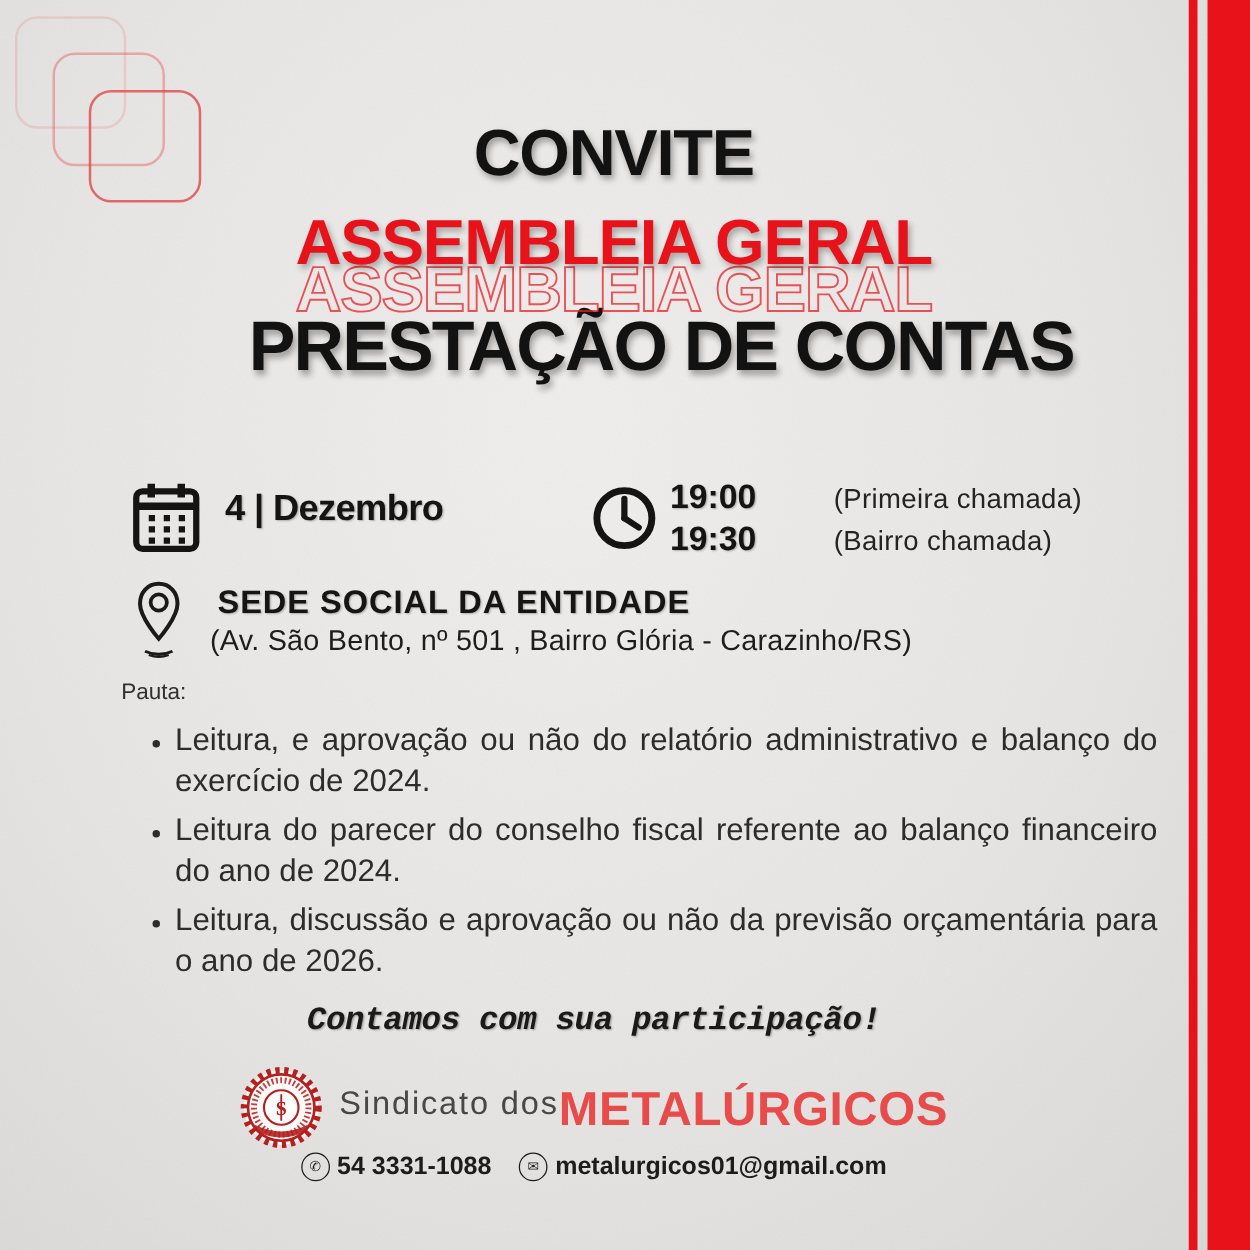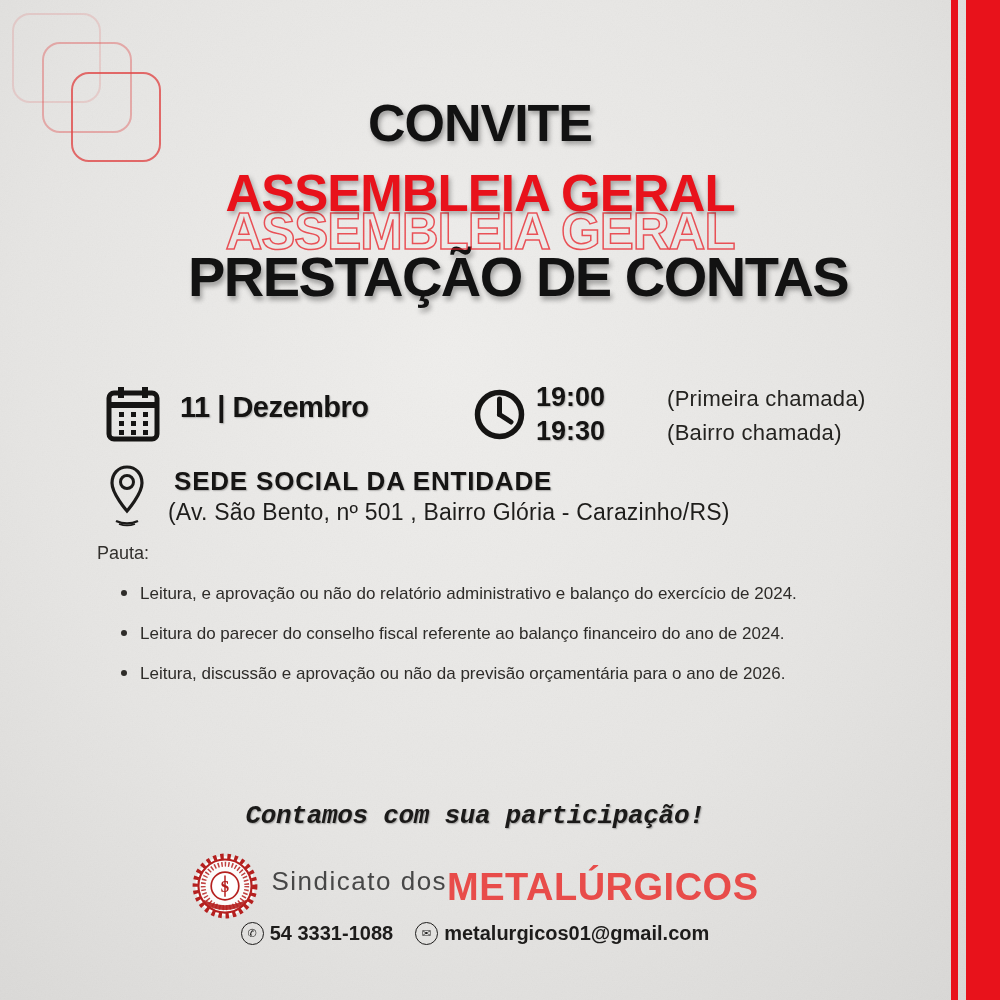--- a/index.html
+++ b/index.html
@@ -16,21 +16,21 @@
 
   
   .deco{position:absolute;border:2px solid #e04848;border-radius:18px;z-index:2;}
   .deco.d1{left:12px;top:13px;width:85px;height:86px;opacity:.16;}
   .deco.d2{left:42px;top:42px;width:86px;height:87px;opacity:.38;}
   .deco.d3{left:71px;top:72px;width:86px;height:86px;opacity:.8;border-width:2.5px;}
 
   .content{position:absolute;left:0;top:0;width:950px;height:1000px;z-index:3;}
 
   
-  .headline{position:absolute;left:5px;width:950px;text-align:center;line-height:1;white-space:nowrap;}
+  .headline{position:absolute;left:16px;width:950px;text-align:center;line-height:1;white-space:nowrap;}
   .h-convite{top:97px;font-size:52px;font-weight:900;letter-spacing:-1px;color:#121212;
     text-shadow:2px 3px 5px rgba(0,0,0,.35);}
   .h-assembleia{top:168px;font-size:51px;font-weight:900;letter-spacing:-1px;color:#e8121b;
     text-shadow:2px 3px 5px rgba(0,0,0,.3);z-index:5;}
   .h-assembleia-echo{top:206px;font-size:51px;font-weight:900;letter-spacing:-1px;
     color:transparent;-webkit-text-stroke:1.5px rgba(232,30,38,.75);z-index:4;}
   .h-prestacao{top:249px;font-size:56px;font-weight:900;letter-spacing:-1.5px;color:#121212;
     text-shadow:2px 4px 5px rgba(0,0,0,.33);padding-left:38px;}
 
   
@@ -44,21 +44,21 @@
   .time-note{font-size:22px;font-weight:400;color:#242320;letter-spacing:.3px;margin-left:45px;}
 
   .loc-title{position:absolute;left:174px;top:466px;font-size:26px;font-weight:800;
     letter-spacing:.8px;color:#161514;text-shadow:1px 1px 1.5px rgba(0,0,0,.25);}
   .loc-address{position:absolute;left:168px;top:499px;font-size:23px;font-weight:400;
     color:#1e1d1b;letter-spacing:.2px;}
 
   
   .agenda-label{position:absolute;left:97px;top:543px;font-size:18px;color:#32302d;}
   .agenda-list{position:absolute;left:112px;top:576px;width:786px;margin:0;
-    padding:0 0 0 28px;font-size:17px;line-height:33px;color:#2e2c29;text-align:justify;}
+    padding:0 0 0 28px;font-size:25px;line-height:33px;color:#2e2c29;text-align:justify;}
   .agenda-list li{margin-bottom:6px;}
   .agenda-list li::marker{color:#2e2c29;font-size:20px;}
 
   
   .cta{position:absolute;left:0;top:801px;width:950px;text-align:center;
     font-size:26px;font-weight:800;font-style:italic;color:#1b1a19;letter-spacing:-0.3px;
     text-shadow:1px 1px 1.5px rgba(0,0,0,.3);font-family:Liberation Mono, monospace;}
 
   
   .logo-row{position:absolute;left:0;top:852px;width:950px;display:flex;
@@ -112,21 +112,21 @@
             <rect x="40" y="29" width="5" height="5"></rect>
           <rect x="16" y="38" width="5" height="5"></rect>
             <rect x="28" y="38" width="5" height="5"></rect>
             <rect x="40" y="38" width="5" height="5"></rect>
           <rect x="16" y="47" width="5" height="5"></rect>
             <rect x="28" y="47" width="5" height="5"></rect>
             <rect x="40" y="47" width="5" height="5"></rect>
         </g>
       </svg>
     </div>
-    <div class="date-label">11 | Dezembro</div>
+    <div class="date-label">4 | Dezembro</div>
 
     <div class="icon-box" style="left:473px;top:388px;">
       <svg width="53" height="53" viewBox="0 0 53 53" fill="none" stroke="#151413" stroke-linecap="round">
         <circle cx="26.5" cy="26.5" r="22" stroke-width="5.5"></circle>
         <line x1="26.5" y1="26.5" x2="26.5" y2="11" stroke-width="5"></line>
         <line x1="26.5" y1="26.5" x2="38" y2="34" stroke-width="5"></line>
       </svg>
     </div>
     <div class="time-block">
       <div class="time-row">

